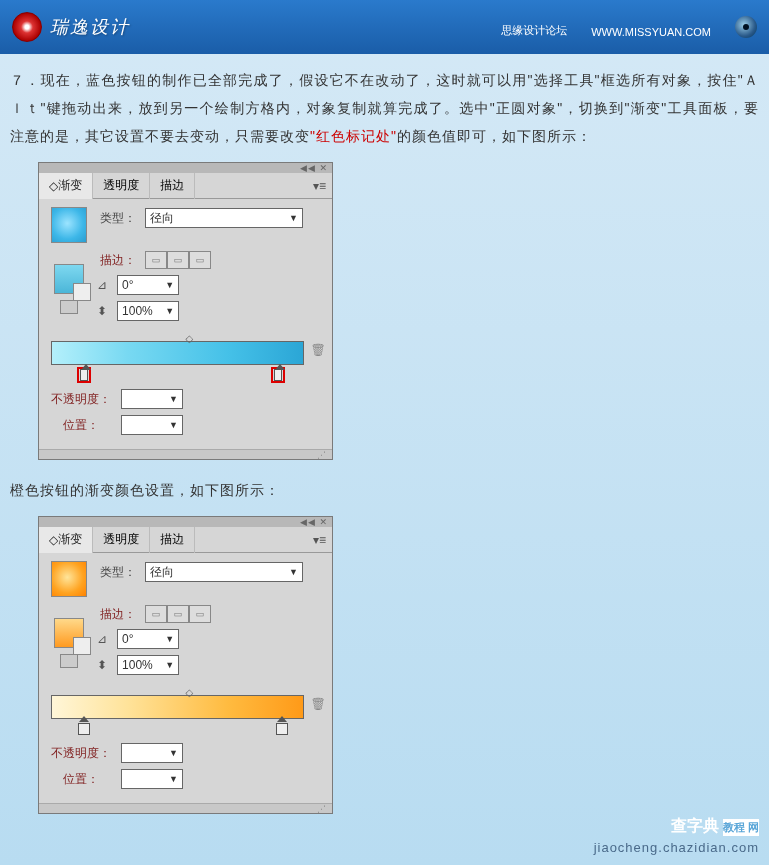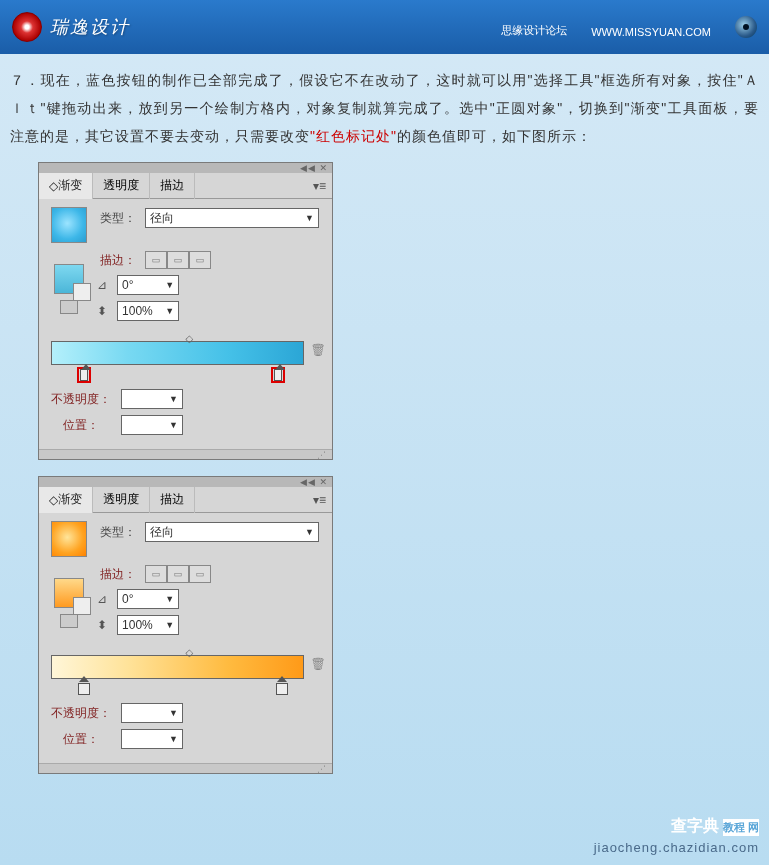--- a/index.html
+++ b/index.html
@@ -78,21 +78,21 @@
   width: 16px; height: 16px; background: #eee; border: 1px solid #888;
 }
 .rev-icon { width: 18px; height: 14px; border: 1px solid #888; background: #ccc; display: inline-flex; }
 .field-row { display: flex; align-items: center; gap: 6px; margin-bottom: 6px; }
 .label { color: #444; min-width: 42px; text-align: center; }
 .label.dim { color: #7f1d1d; }
 .select {
   display: flex; align-items: center; justify-content: space-between;
   background: #fff; border: 1px solid #666; height: 20px; padding: 0 4px;
 }
-.select.wide { width: 174px; }
+.select.wide { width: 158px; }
 .select .arrow { font-size: 9px; color: #333; }
 .input-num {
   display: flex; align-items: center; justify-content: space-between;
   background: #fff; border: 1px solid #666; width: 62px; height: 20px; padding: 0 4px;
 }
 .input-num .arrow { font-size: 9px; color: #333; }
 .icon-btns { display: flex; gap: 0; }
 .icon-btn {
   width: 22px; height: 18px; background: #ddd; border: 1px solid #888;
   display: flex; align-items: center; justify-content: center; font-size: 9px; color: #777;
@@ -235,20 +235,21 @@
         <span class="label dim" style="min-width:68px">位置：</span>
         <div class="input-num">
             <span></span>
             <span class="arrow">▼</span>
           </div>
       </div>
     </div>
     <div class="panel-grip">⋰</div>
   </div>
 
+  <p class="para">橙色按钮的渐变颜色设置，如下图所示：</p>
 
   <div class="panel">
     <div class="panel-top">
         <span>◀◀ ✕</span>
       </div>
     <div class="panel-tabs">
       <div class="tab active">◇ <span>渐变</span></div>
       <div class="tab">透明度</div>
       <div class="tab">描边</div>
       <div class="tab-menu">▾≡</div>

